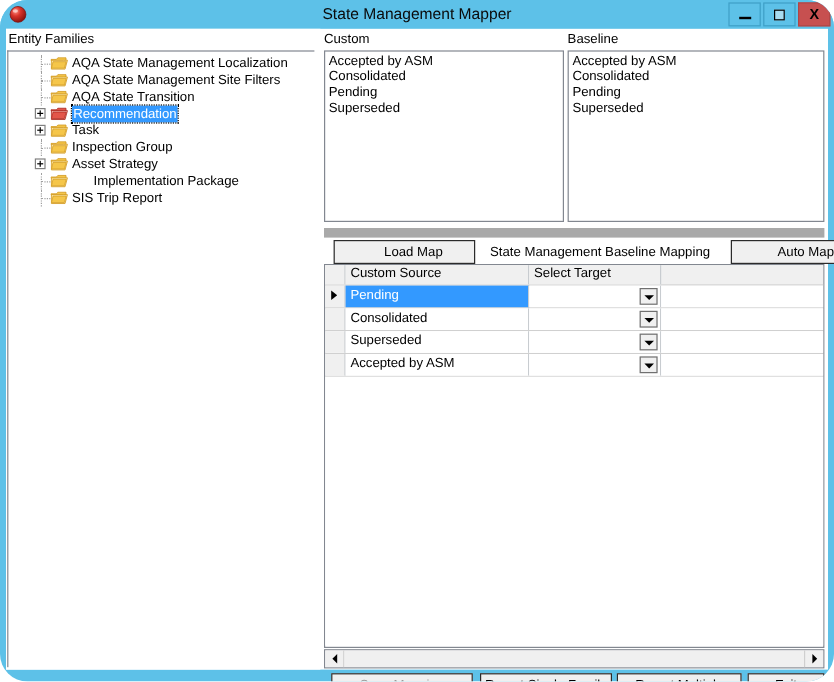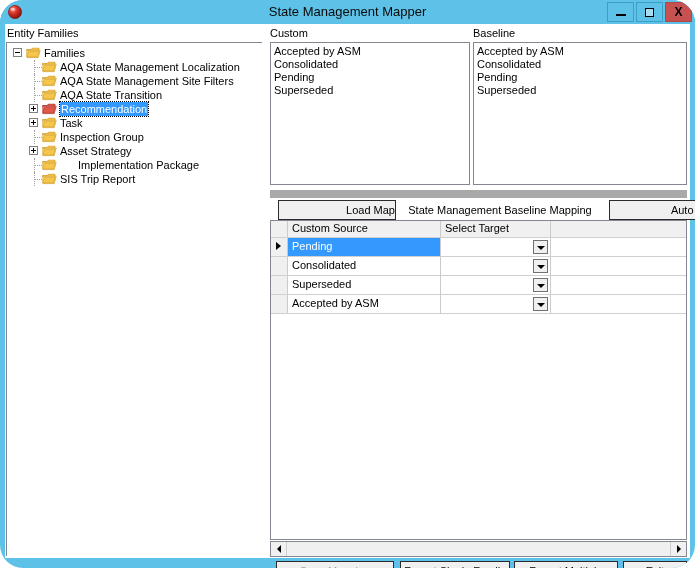--- a/index.html
+++ b/index.html
@@ -220,21 +220,21 @@
     position: absolute;
     left: 2px; top: 176px;
     width: 417px;
     height: 21px;
   }
   .tabbtn {
     position: absolute;
     top: 0;
     height: 20px;
     line-height: 19px;
-    text-align: right;
+    text-align: center;
     background: #f0f0f0;
     border: 1px solid #2b2b2b;
     box-sizing: border-box;
     font-size: 11px;
     cursor: pointer;
     padding-left: 15px;
   }
   .tab-loadmap { left: 8px; width: 118px; }
   .tab-automap { left: 339px; width: 110px; }
   .tab-title {
@@ -412,29 +412,20 @@
     </div>
   </div>
 
   <div class="client">
 
     <div class="left-panel">
       <div class="panel-label label-entity">Entity Families</div>
       <div class="tree-box">
         <div class="tree-inner" id="tree-inner">
             <div class="tree-node">
-              <span class="twisty minus" style="left:6px;"></span>
-              <span class="folder" style="left:19px;"><svg width="15" height="12" viewBox="0 0 15 12">
-                  <path d="M0.5 2.5 L5 2.5 L6.2 1.2 L13 1.2 L13 3.5 L0.5 3.5 Z" fill="#f5c64a" stroke="#d39b22" stroke-width="0.7"></path>
-                  <path d="M0.8 3.2 L11 3.2 L14.2 3.2 L12.2 10.6 L0.8 10.6 Z" fill="#fde9a9" stroke="#d39b22" stroke-width="0.7"></path>
-                  <path d="M2.2 4.4 L13.2 4.4 L11.6 9.8 L0.9 9.8 Z" fill="#f5c64a" stroke="#d39b22" stroke-width="0.6"></path>
-                </svg></span>
-              <span class="node-label" style="left:37px;">Families</span>
-            </div>
-            <div class="tree-node">
               <span class="dotline" style="left:27px; top:0px; height:14px;"></span>
               <span class="dotline" style="left:27px; top:7px; width:8px; height:0; border-left:none; border-top:1px dotted #a0a0a0;"></span>
               <span class="folder" style="left:35px;"><svg width="15" height="12" viewBox="0 0 15 12">
                   <path d="M0.5 2.5 L5 2.5 L6.2 1.2 L13 1.2 L13 3.5 L0.5 3.5 Z" fill="#f5c64a" stroke="#d39b22" stroke-width="0.7"></path>
                   <path d="M0.8 3.2 L11 3.2 L14.2 3.2 L12.2 10.6 L0.8 10.6 Z" fill="#fde9a9" stroke="#d39b22" stroke-width="0.7"></path>
                   <path d="M2.2 4.4 L13.2 4.4 L11.6 9.8 L0.9 9.8 Z" fill="#f5c64a" stroke="#d39b22" stroke-width="0.6"></path>
                 </svg></span>
               <span class="node-label" style="left:53px;">AQA State Management Localization</span>
             </div>
             <div class="tree-node">

